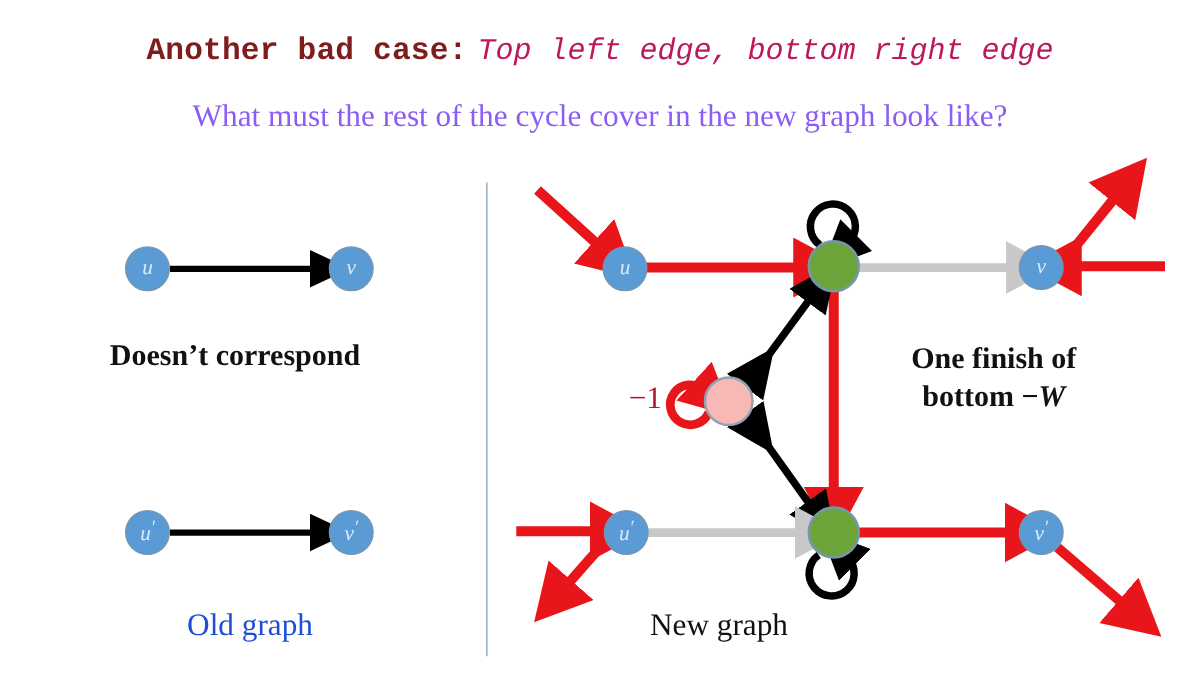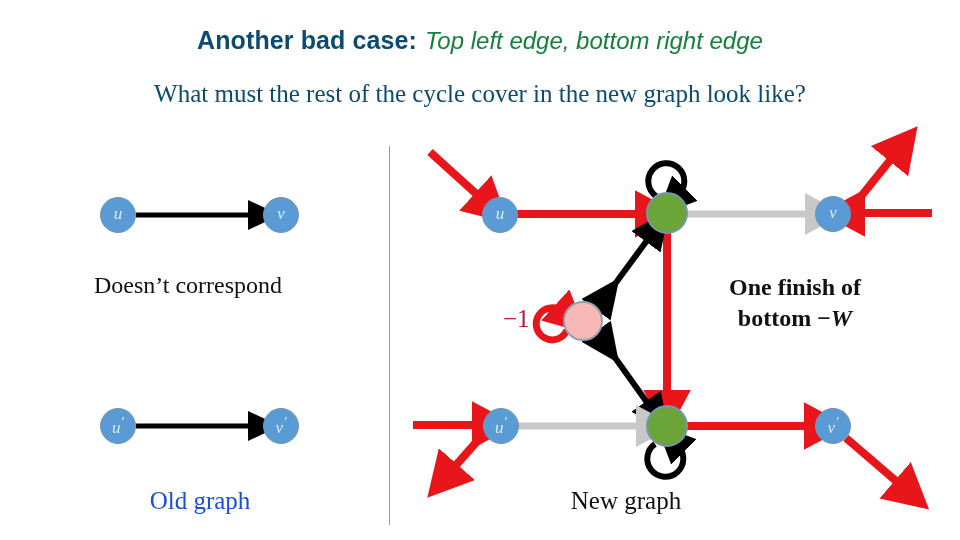--- a/index.html
+++ b/index.html
@@ -9,48 +9,48 @@
     position:relative;
   }
   #stage{position:absolute;left:0;top:0;width:960px;height:540px;}
 
   
   .title-row{
     position:absolute;left:0;top:26px;width:960px;text-align:center;
     white-space:nowrap;
   }
   .title-strong{
-    font-family:Liberation Sans, sans-serif;
-    font-weight:bold;font-size:25px;color:#0c4a6e;letter-spacing:.1px;
+    font-family:Liberation Mono, monospace;
+    font-weight:bold;font-size:25px;color:#7f1d1d;letter-spacing:.1px;
   }
   .title-em{
-    font-family:Liberation Sans, sans-serif;
-    font-style:italic;font-size:24px;color:#15803d;padding-left:8px;
+    font-family:Liberation Mono, monospace;
+    font-style:italic;font-size:24px;color:#be185d;padding-left:8px;
   }
   .question{
     position:absolute;left:0;top:80px;width:960px;text-align:center;
-    font-size:25px;color:#0c4a6e;white-space:nowrap;
+    font-size:25px;color:#8b5cf6;white-space:nowrap;
   }
 
   .note-left{
     position:absolute;left:18px;top:270px;width:340px;text-align:center;
-    font-size:24px;line-height:30px;color:#111111;
+    font-size:24px;line-height:30px;color:#111111;font-weight:bold;
   }
   .note-right{
     position:absolute;left:680px;top:272px;width:230px;text-align:center;
     font-size:24px;line-height:31px;color:#111111;font-weight:bold;
   }
   .note-right .wvar{font-style:italic;}
 
   .cap-left{
     position:absolute;left:70px;top:487px;width:260px;text-align:center;
     font-size:25px;color:#1d4ed8;
   }
   .cap-right{
-    position:absolute;left:496px;top:487px;width:260px;text-align:center;
+    position:absolute;left:520px;top:487px;width:260px;
     font-size:25px;color:#111111;
   }
 
   
   .divider{
     position:absolute;left:389px;top:146px;width:1px;height:379px;
     background:#7f9fb5;
   }
 
   

